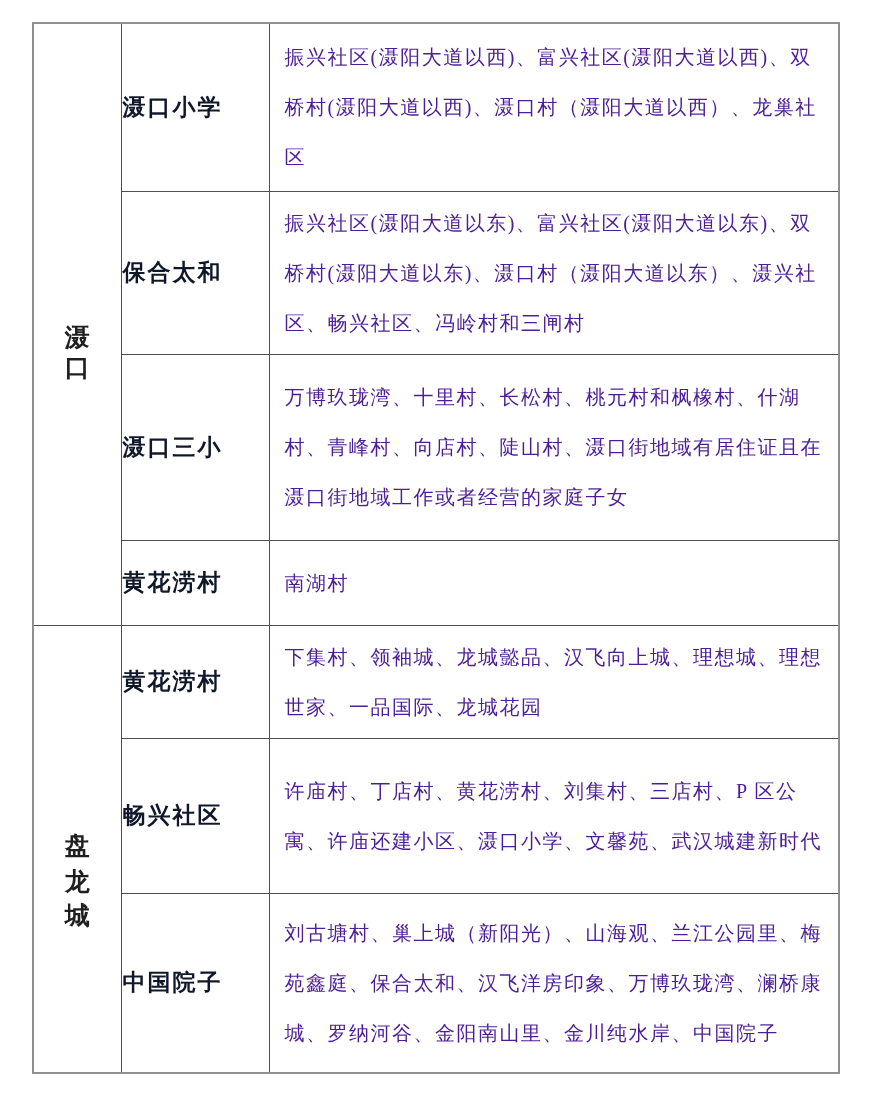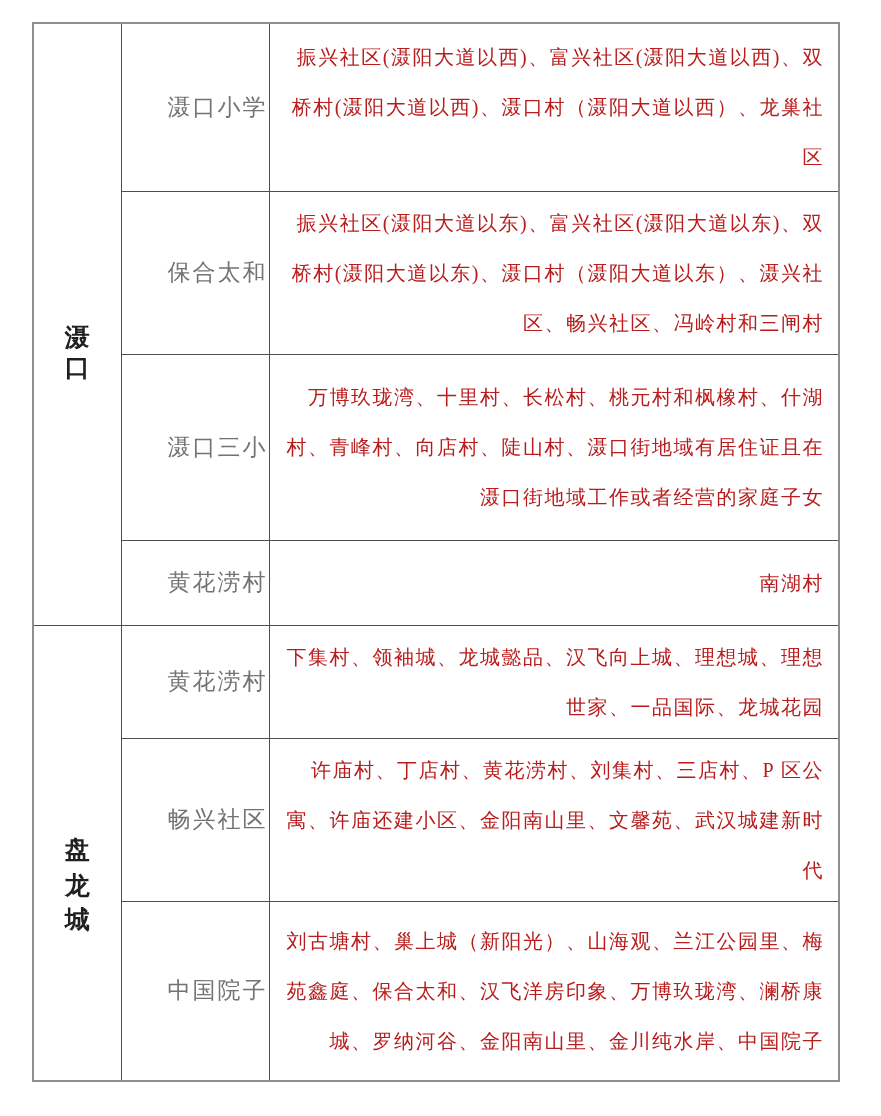--- a/index.html
+++ b/index.html
@@ -48,34 +48,34 @@
     writing-mode: vertical-lr;
     text-orientation: upright;
     letter-spacing: 34px;
     margin-bottom: -34px; 
     font-size: 25px;
     font-weight: 700;
     color: #1f1f1f;
     line-height: 1;
   }
   td.school-cell {
-    text-align: right;
+    text-align: left;
     vertical-align: middle;
     font-size: 23px;
-    font-weight: 400;
+    font-weight: 700;
     letter-spacing: 2px;
-    color: #737373;
+    color: #0f172a;
   }
   td.areas-cell {
     vertical-align: middle;
-    text-align: right;
+    text-align: left;
     font-size: 20px;
     line-height: 50px;
     letter-spacing: 1.5px;
-    color: #b91c1c;
+    color: #4c1d95;
     padding: 6px 14px 6px 15px;
   }
 </style>
 </head>
 <body>
 
 <table class="doc-table">
   <colgroup>
     <col class="c-district">
     <col class="c-school">
@@ -105,20 +105,20 @@
 
     <tr class="h5">
       <td class="district-cell" rowspan="3">
         <span class="district-text">盘龙城</span>
       </td>
       <td class="school-cell">黄花涝村</td>
       <td class="areas-cell">下集村、领袖城、龙城懿品、汉飞向上城、理想城、理想世家、一品国际、龙城花园</td>
     </tr>
     <tr class="h6">
       <td class="school-cell">畅兴社区</td>
-      <td class="areas-cell">许庙村、丁店村、黄花涝村、刘集村、三店村、P 区公寓、许庙还建小区、金阳南山里、文馨苑、武汉城建新时代</td>
+      <td class="areas-cell">许庙村、丁店村、黄花涝村、刘集村、三店村、P 区公寓、许庙还建小区、滠口小学、文馨苑、武汉城建新时代</td>
     </tr>
     <tr class="h7">
       <td class="school-cell">中国院子</td>
       <td class="areas-cell">刘古塘村、巢上城（新阳光）、山海观、兰江公园里、梅苑鑫庭、保合太和、汉飞洋房印象、万博玖珑湾、澜桥康城、罗纳河谷、金阳南山里、金川纯水岸、中国院子</td>
     </tr>
   </tbody>
 </table>
 
 </body></html>

